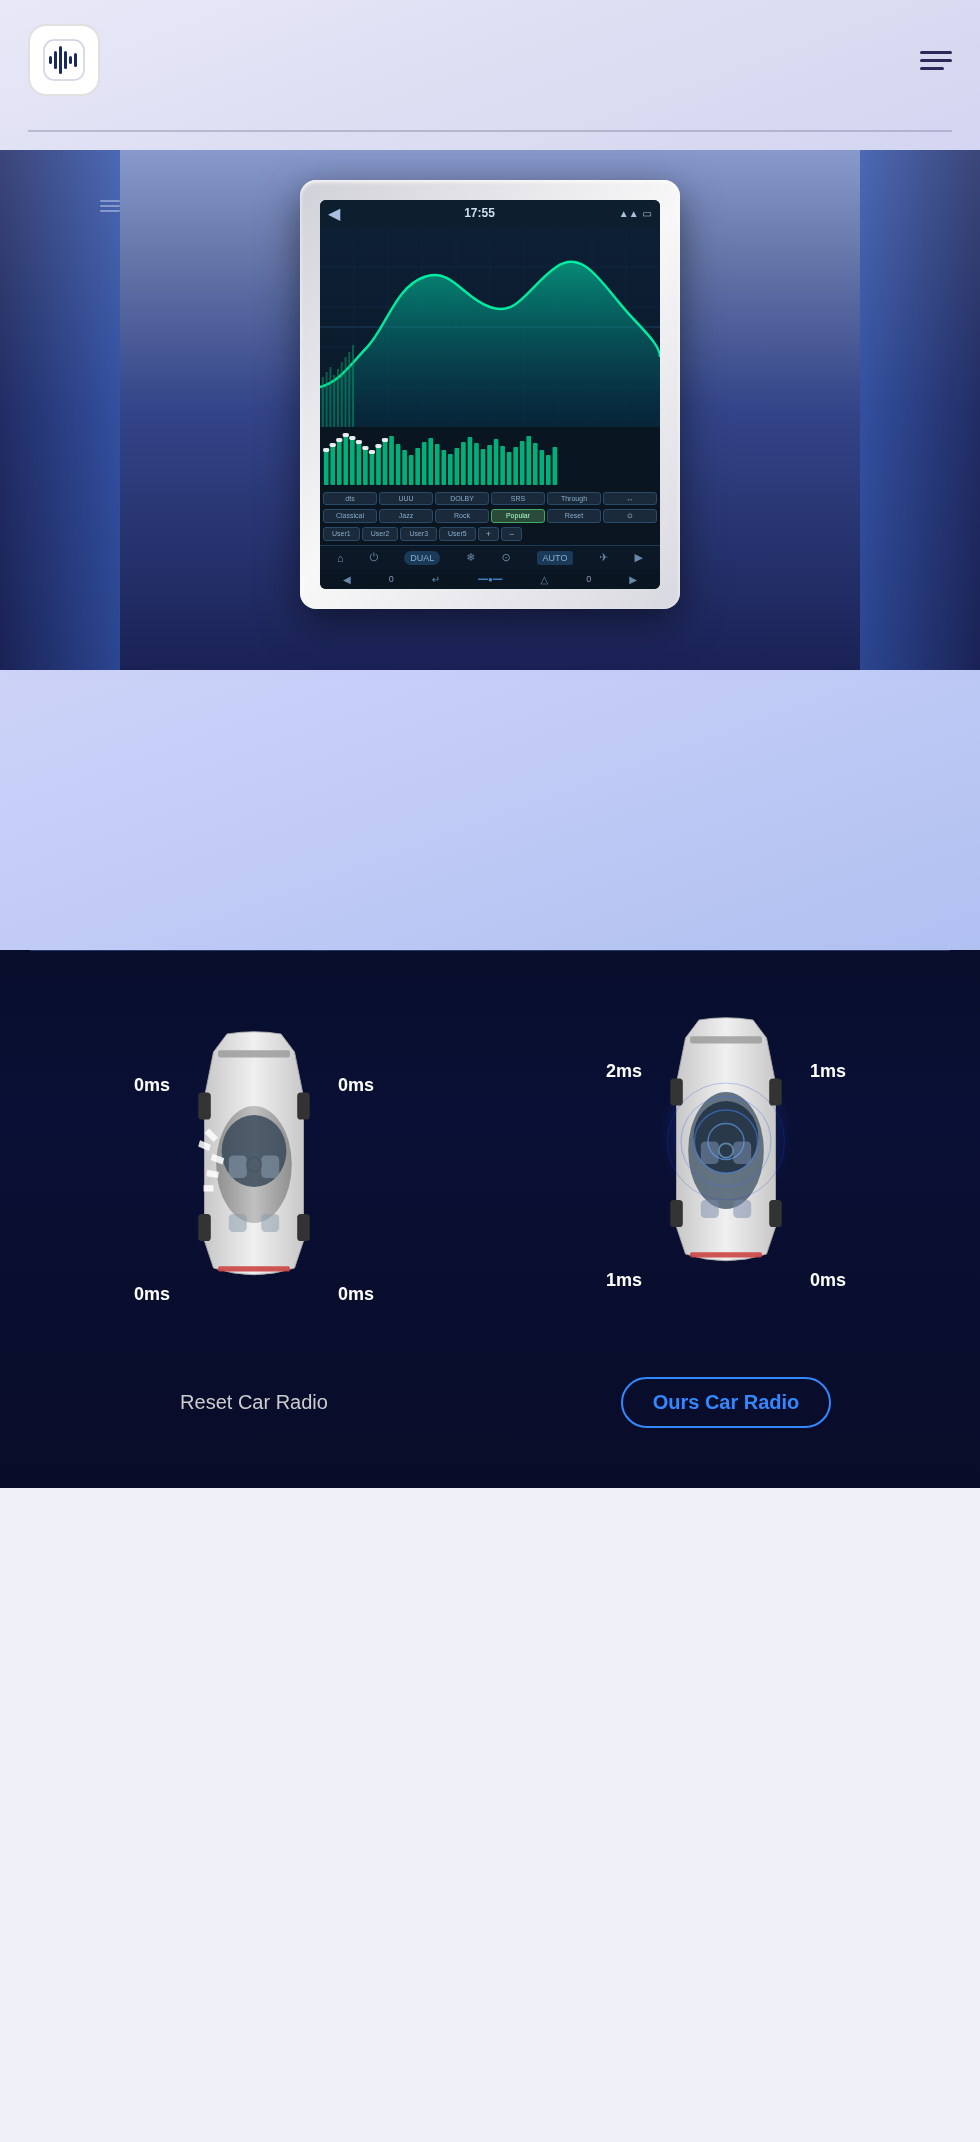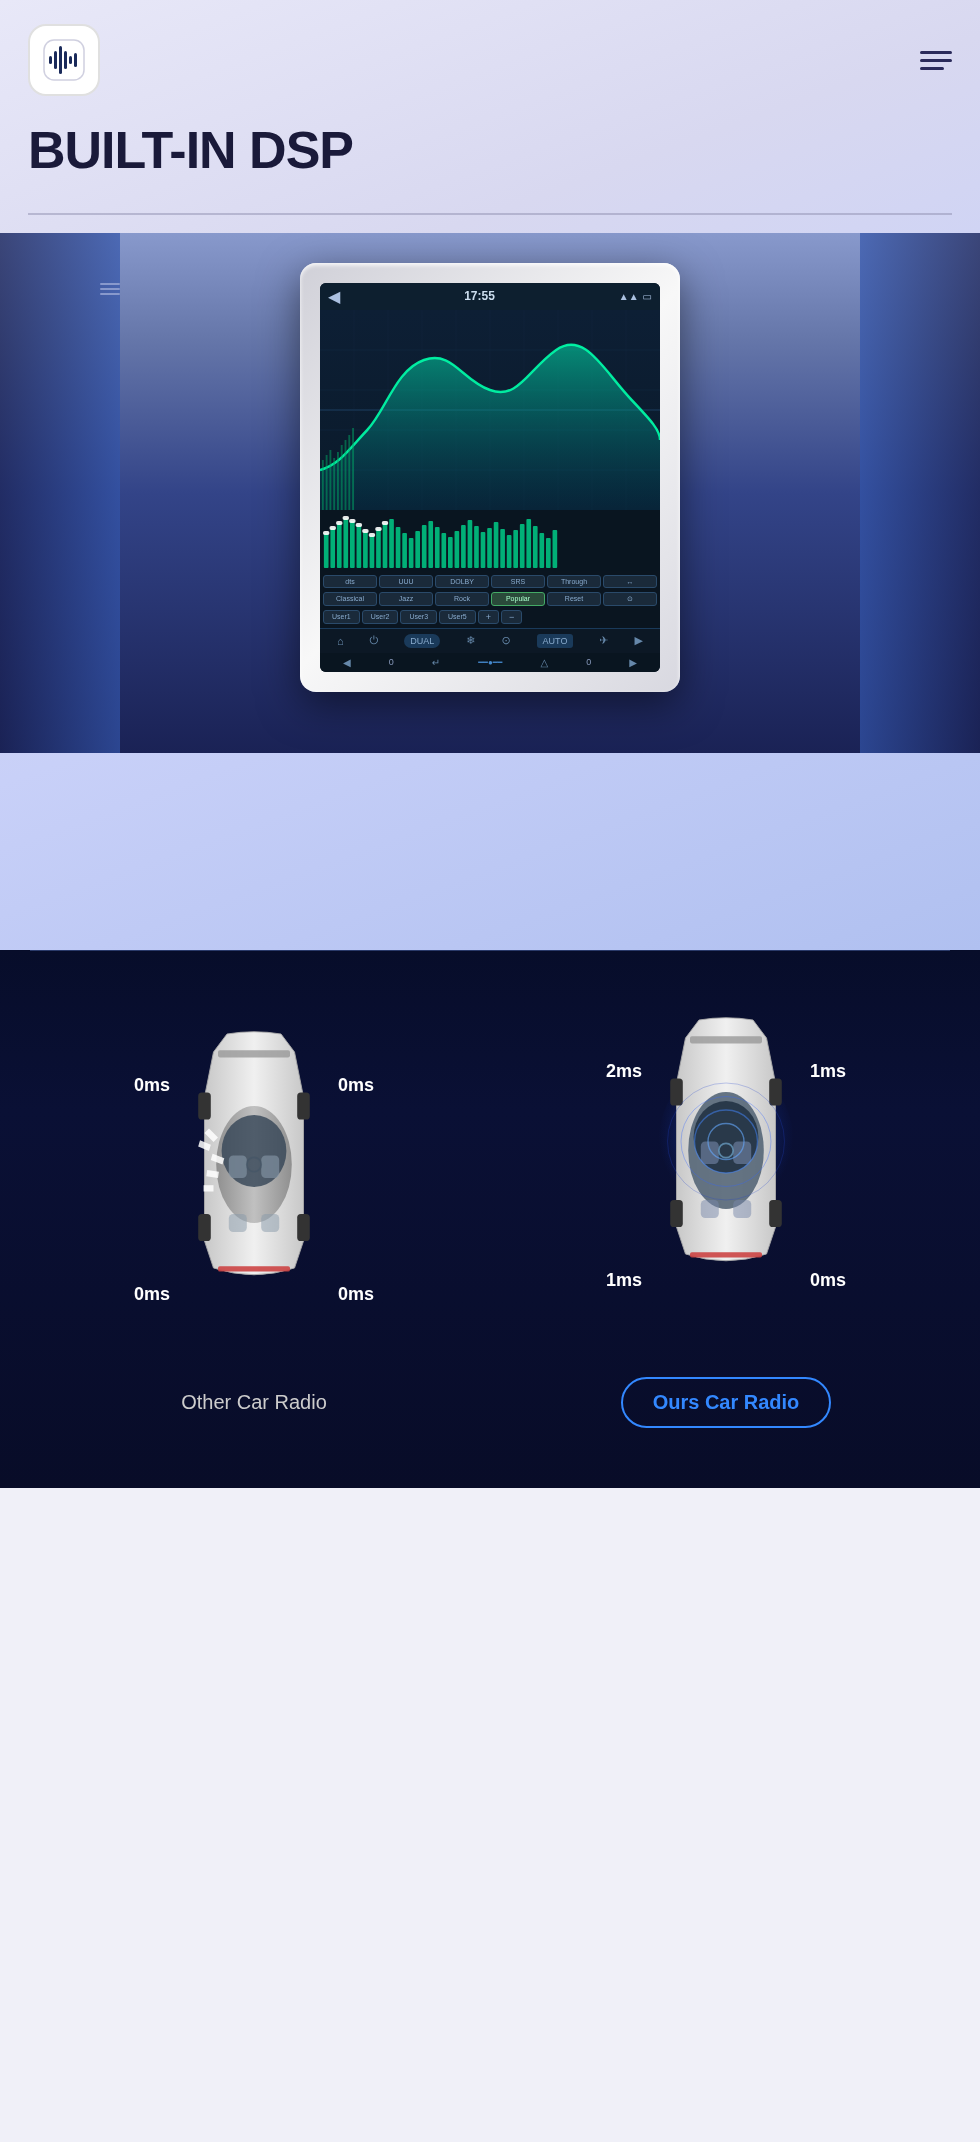--- a/index.html
+++ b/index.html
@@ -295,23 +295,20 @@
       </svg>
     </div>
 
     <div class="hamburger">
       <span></span>
       <span></span>
       <span></span>
     </div>
   </div>
 
-  <div class="title-section">
-    <h1 class="main-title">BUILT-IN DSP</h1>
-  </div>
 
   <div class="divider"></div>
 
 
   <div class="dsp-image-area">
     <div class="car-interior-bg"></div>
     <div class="side-panel-left"></div>
     <div class="side-panel-right"></div>
 
     <div class="menu-icon-left">
@@ -547,21 +544,21 @@
             <path d="M55,130 L45,120 L50,115 L60,125 Z"></path>
             <path d="M50,140 L38,135 L40,128 L52,133 Z"></path>
             <path d="M65,155 L52,150 L54,143 L67,148 Z"></path>
             <path d="M60,170 L47,168 L48,161 L61,163 Z"></path>
             <path d="M55,185 L44,185 L44,178 L55,178 Z"></path>
           </g>
         </svg>
       </div>
 
       <div class="car-name-label">
-        <span class="other-label">Other Car Radio</span>
+        <span class="other-label">Reset Car Radio</span>
       </div>
     </div>
 
     <div class="car-comparison">
       <div style="position: relative; width: 260px; height: 380px;">
 
         <span class="timing-label" style="top: 80px; left: 10px;">2ms</span>
         <span class="timing-label" style="top: 80px; right: 10px;">1ms</span>
         <span class="timing-label" style="bottom: 70px; left: 10px;">1ms</span>
         <span class="timing-label" style="bottom: 70px; right: 10px;">0ms</span>

